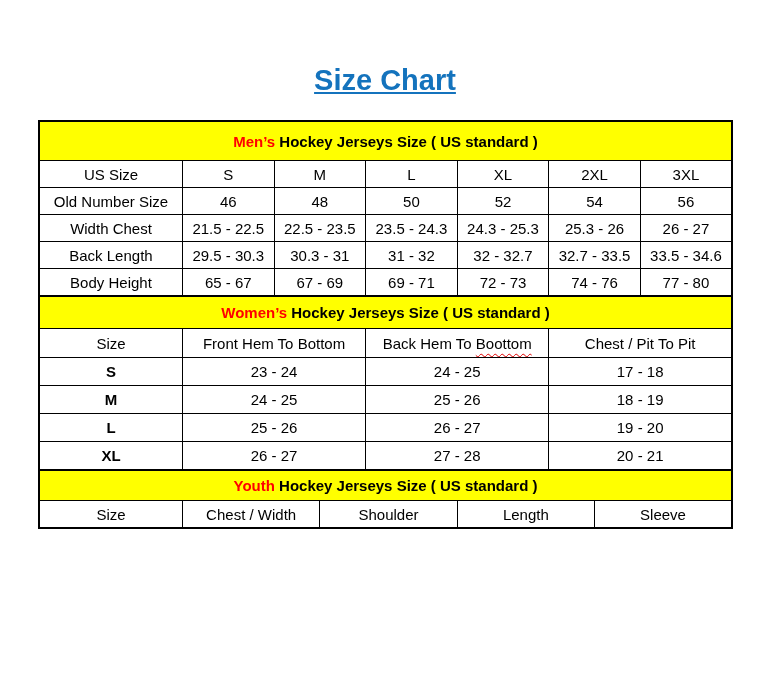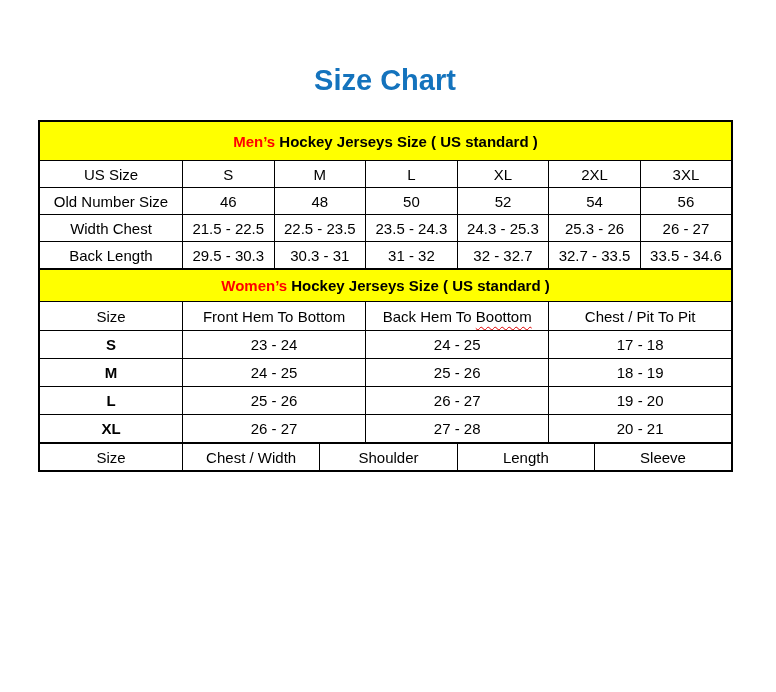--- a/index.html
+++ b/index.html
@@ -16,20 +16,21 @@
   }
   .page-title {
     position: absolute;
     left: 0;
     top: 64px;
     width: 770px;
     text-align: center;
     font-size: 29px;
     font-weight: bold;
     letter-spacing: 0px;
+    text-decoration: underline;
   }
   #tables-root {
     position: absolute;
     left: 38px;
     top: 120px;
     width: 695px;
   }
   #tables-root table {
     border-collapse: collapse;
     table-layout: fixed;
@@ -121,20 +122,29 @@
         </tr>
         <tr>
           <td class="rowlabel">Back Length</td>
           <td>29.5 - 30.3</td>
           <td>30.3 - 31</td>
           <td>31 - 32</td>
           <td>32 - 32.7</td>
           <td>32.7 - 33.5</td>
           <td>33.5 - 34.6</td>
         </tr>
+        <tr>
+          <td class="rowlabel">Body Height</td>
+          <td>65 - 67</td>
+          <td>67 - 69</td>
+          <td>69 - 71</td>
+          <td>72 - 73</td>
+          <td>74 - 76</td>
+          <td>77 - 80</td>
+        </tr>
       </tbody>
     </table>
     <table class="sec-1">
       <colgroup>
         <col style="width: 20.7%;">
         <col style="width: 26.4333%;">
         <col style="width: 26.4333%;">
         <col style="width: 26.4333%;">
       </colgroup>
       <tbody>
@@ -176,20 +186,23 @@
     <table class="sec-2">
       <colgroup>
         <col style="width: 20.7%;">
         <col style="width: 19.825%;">
         <col style="width: 19.825%;">
         <col style="width: 19.825%;">
         <col style="width: 19.825%;">
       </colgroup>
       <tbody>
         <tr>
+          <td class="banner-cell" colspan="5" style="background: rgb(255, 255, 0);"><span style="color: rgb(255, 0, 0);">Youth</span><span> Hockey Jerseys Size ( US standard )</span></td>
+        </tr>
+        <tr>
           <th>Size</th>
           <th>Chest / Width</th>
           <th>Shoulder</th>
           <th>Length</th>
           <th>Sleeve</th>
         </tr>
       </tbody>
     </table>
   </div>
 

